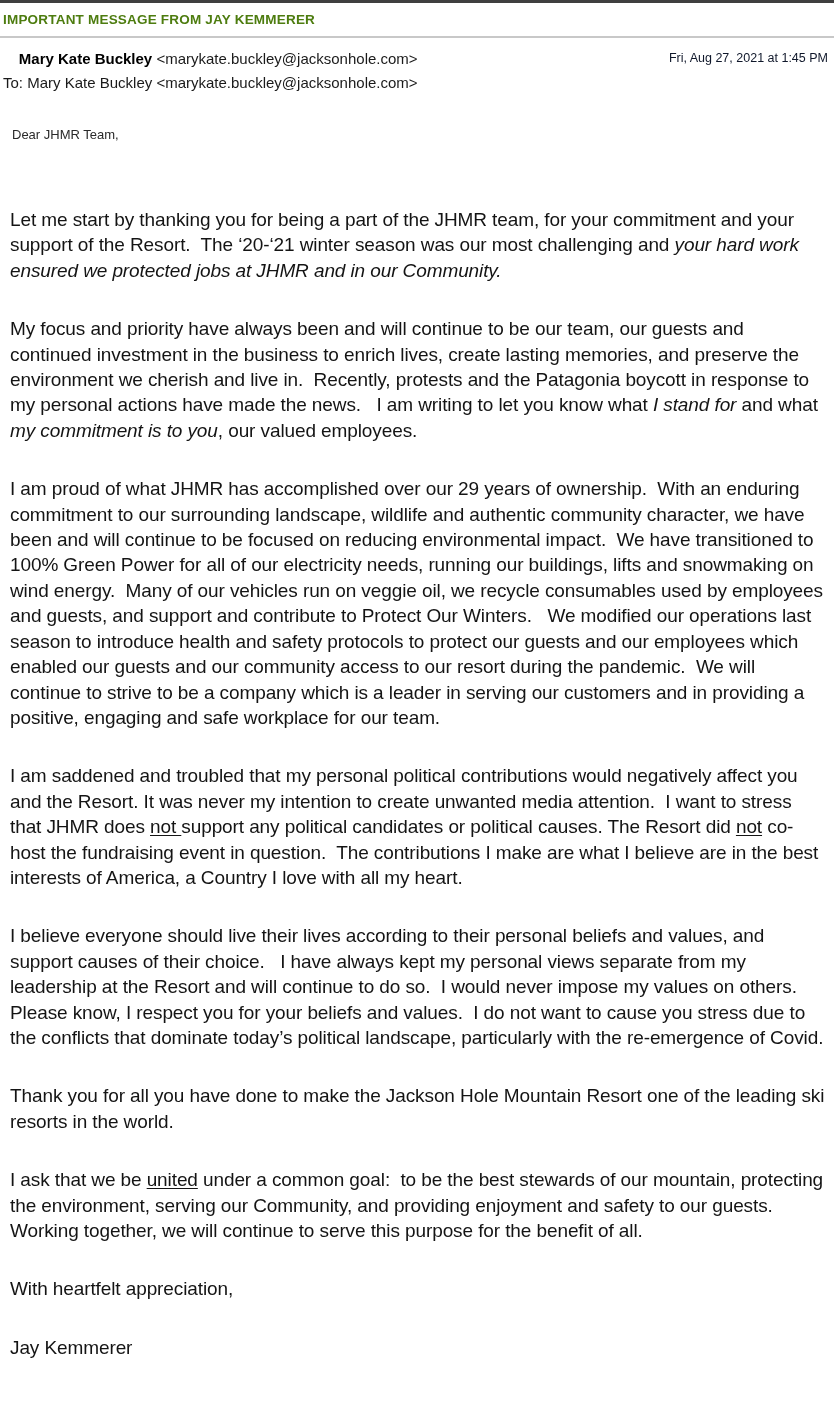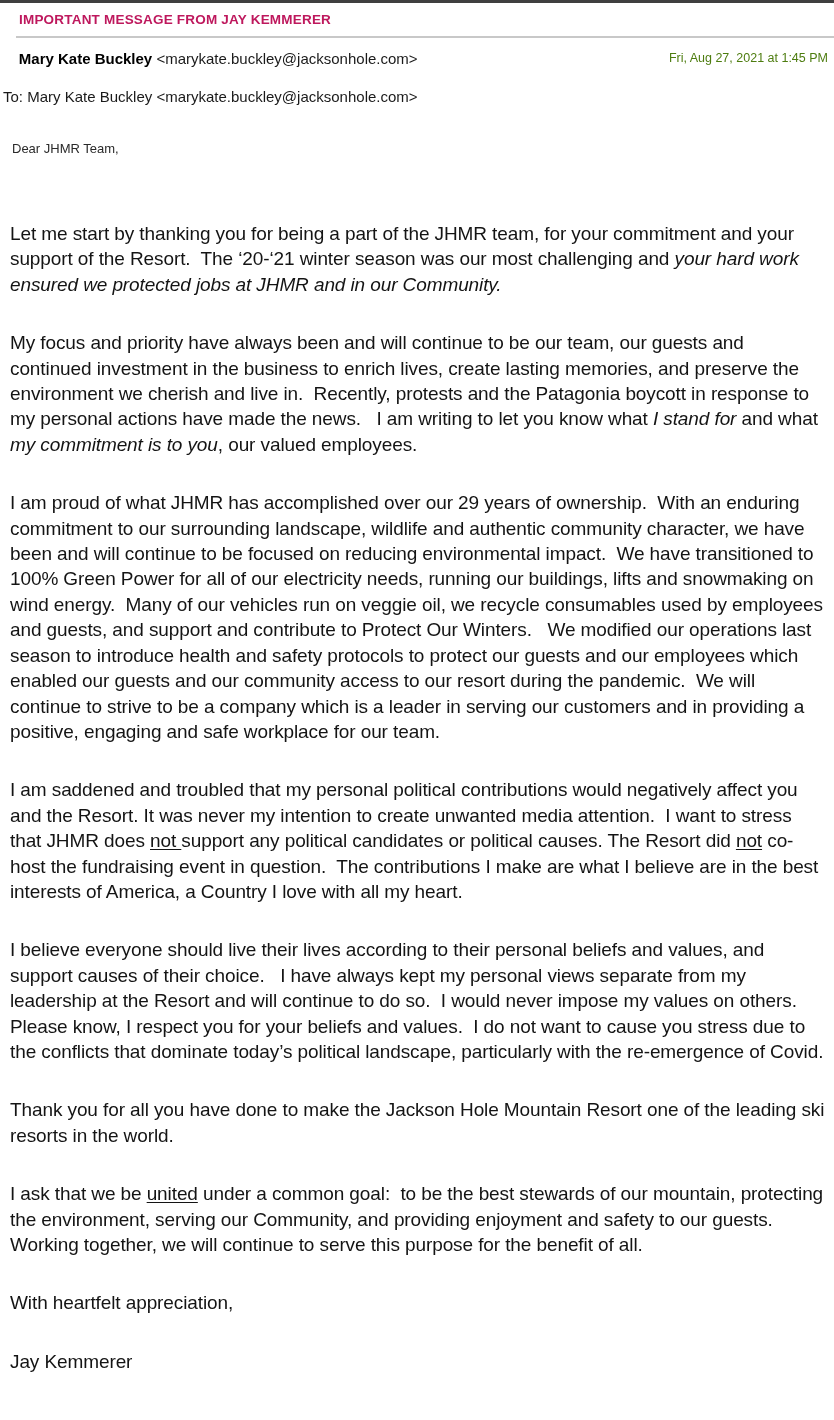--- a/index.html
+++ b/index.html
@@ -20,44 +20,43 @@
   }
   .top-rule{
     height:3px;
     background:var(--top-rule);
   }
   .subject-bar{
     font-weight:700;
     font-size:13.5px;
     line-height:16px;
     letter-spacing:.2px;
-    color:#be185d;
+    color:#4d7c0f;
     padding:9px 6px 8px 3px;
     border-bottom:2px solid var(--divider);
-    margin-left:16px;
   }
   .header-row{
     display:flex;
     justify-content:space-between;
     align-items:flex-start;
     padding:10px 6px 0 3px;
     text-align:right;
   }
   .header-left{
     font-size:15px;
     line-height:21px;
     color:#1a1a1a;
   }
   .from-name{font-weight:700;color:#000;}
   .from-email{font-weight:400;}
-  .to-line{margin-top:17px;}
+  .to-line{margin-top:3px;}
   .date{
     font-size:12.5px;
     line-height:16px;
-    color:#4d7c0f;
+    color:#0f172a;
     padding-top:2px;
     white-space:nowrap;
   }
   .salutation{
     font-size:13px;
     line-height:17px;
     color:#2a2a2a;
     margin:33px 0 0 12px;
   }
   .email-content{

